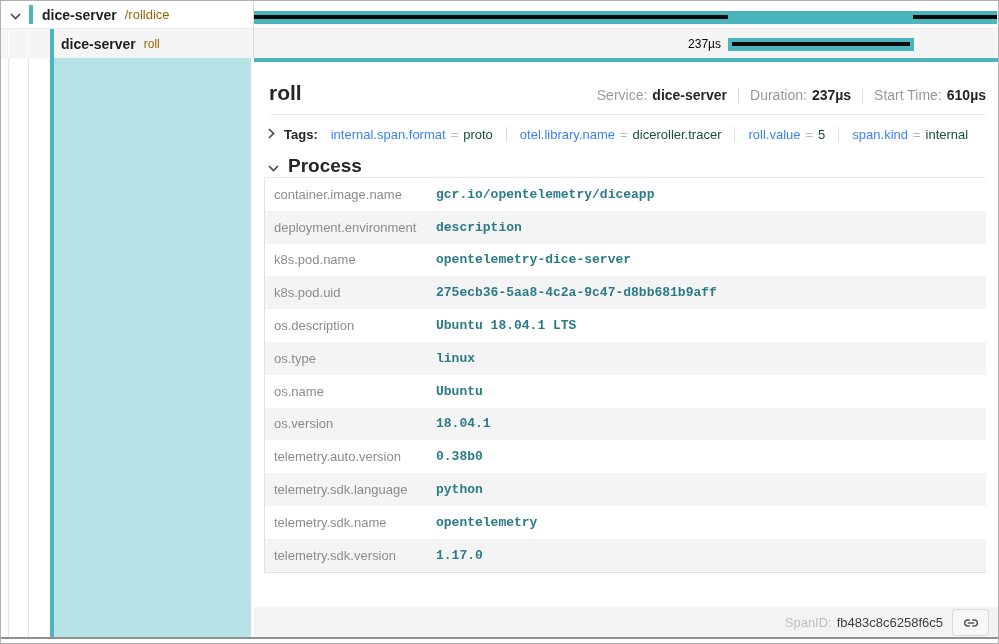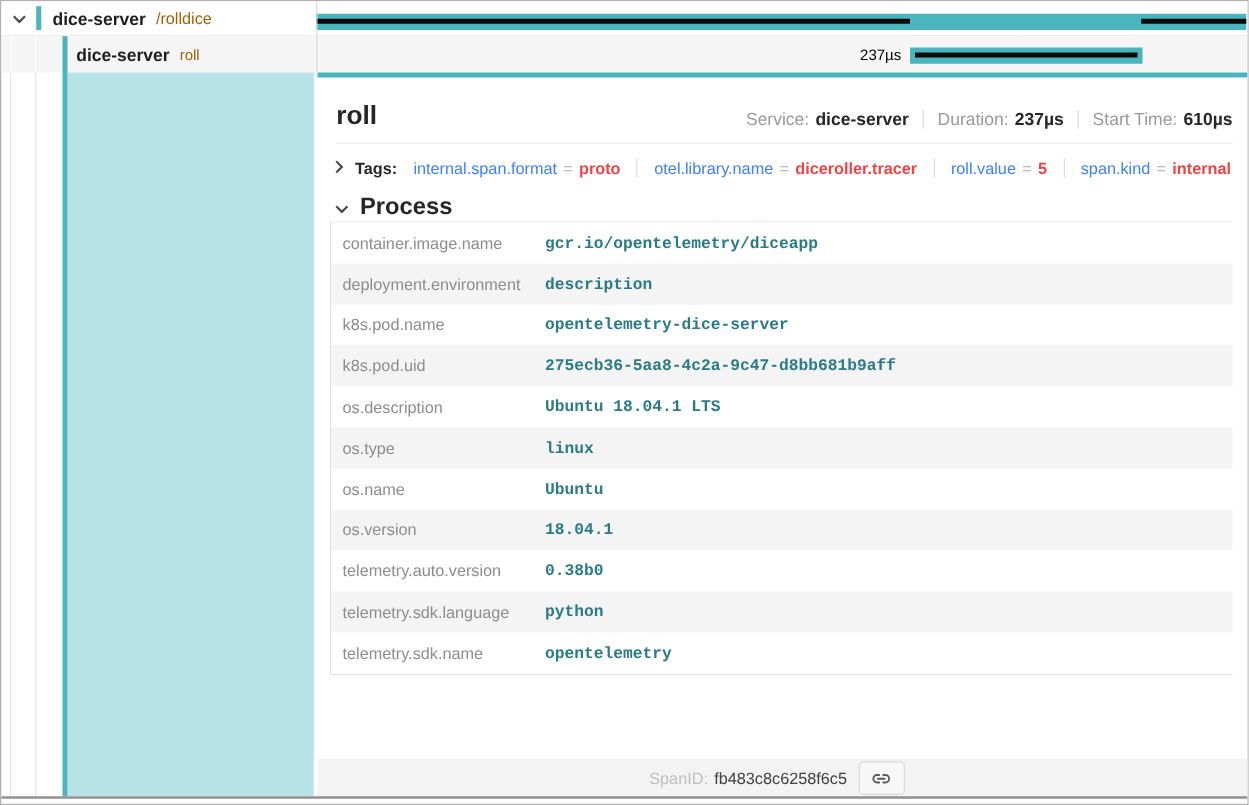--- a/index.html
+++ b/index.html
@@ -49,31 +49,31 @@
   .ov-label { color:#999; }
   .ov-val { color:#262626; font-weight:700; margin-left:5px; }
   .ov-sep { width:1px; height:15px; background:#dcdcdc; margin:0 11px; }
   .title-divider { position:absolute; left:15px; right:12px; top:52px; height:1px; background:#ececec; }
   .tags-row { position:absolute; left:14px; right:12px; top:61px; height:23px; display:flex; align-items:center; font-size:13px; }
   .sec-label { font-weight:700; color:#262626; margin-left:9px; }
   .tag { display:flex; align-items:center; padding:0 13px; border-right:1px solid #dcdcdc; white-space:nowrap; }
   .tag:last-child { border-right:none; }
   .tkey { color:#3b82f6; }
   .teq { color:#b8b8b8; margin:0 5px; }
-  .tval { color:#ef4444; font-weight:700; }
+  .tval { color:#14532d; font-weight:400; }
   .process-hdr { position:absolute; left:14px; top:94px; height:20px; display:flex; align-items:center; font-size:19px; }
   .process-hdr .sec-label { margin-left:9px; }
   .ptable { position:absolute; left:10px; top:115px; width:722px;
             border-left:1px solid #e0e0e0; border-top:1px solid #ececec; border-bottom:1px solid #e0e0e0; }
   .prow { height:32.8px; display:flex; align-items:center; font-size:13px; background:#fff; }
   .prow:nth-child(even) { background:#f4f4f4; }
   .pkey { width:171px; padding-left:9px; color:#8c8c8c; flex:none; }
   .pval { font-family:"Liberation Mono", monospace; font-size:13px; font-weight:700; color:#2b7b87; }
   .pfooter { position:absolute; left:0; right:0; bottom:0; height:31px; background:#f3f3f3;
-             display:flex; align-items:center; justify-content:center; padding-right:9px; font-size:13px; }
+             display:flex; align-items:center; justify-content:flex-end; padding-right:9px; font-size:13px; }
   .fid-label { color:#bfbfbf; }
   .fid-val { color:#404040; margin:0 9px 0 5px; }
   .link-btn { width:37px; height:27px; border:1px solid #d9d9d9; border-radius:4px; background:#f7f7f7;
               display:flex; align-items:center; justify-content:center; cursor:pointer; }
   
   .bottom-edge { position:absolute; left:0; right:0; top:636px; height:2px; background:#909090; }
   .chev { display:inline-block; flex:none; }
 </style>
 </head>
 <body>
@@ -213,20 +213,24 @@
           <div class="pval">0.38b0</div>
         </div>
       <div class="prow">
           <div class="pkey">telemetry.sdk.language</div>
           <div class="pval">python</div>
         </div>
       <div class="prow">
           <div class="pkey">telemetry.sdk.name</div>
           <div class="pval">opentelemetry</div>
         </div>
+      <div class="prow">
+          <div class="pkey">telemetry.sdk.version</div>
+          <div class="pval">1.17.0</div>
+        </div>
     </div>
 
     <div class="pfooter">
       <span class="fid-label">SpanID:</span>
       <span class="fid-val">fb483c8c6258f6c5</span>
       <span class="link-btn">
         <svg width="16" height="16" viewBox="0 0 24 24" fill="none" stroke="#595959" stroke-width="2.2" stroke-linecap="round">
           <path d="M14.5 7.5h2.5a4.5 4.5 0 0 1 0 9h-2.5"></path>
           <path d="M9.5 16.5H7a4.5 4.5 0 0 1 0-9h2.5"></path>
           <line x1="8" y1="12" x2="16" y2="12"></line>

